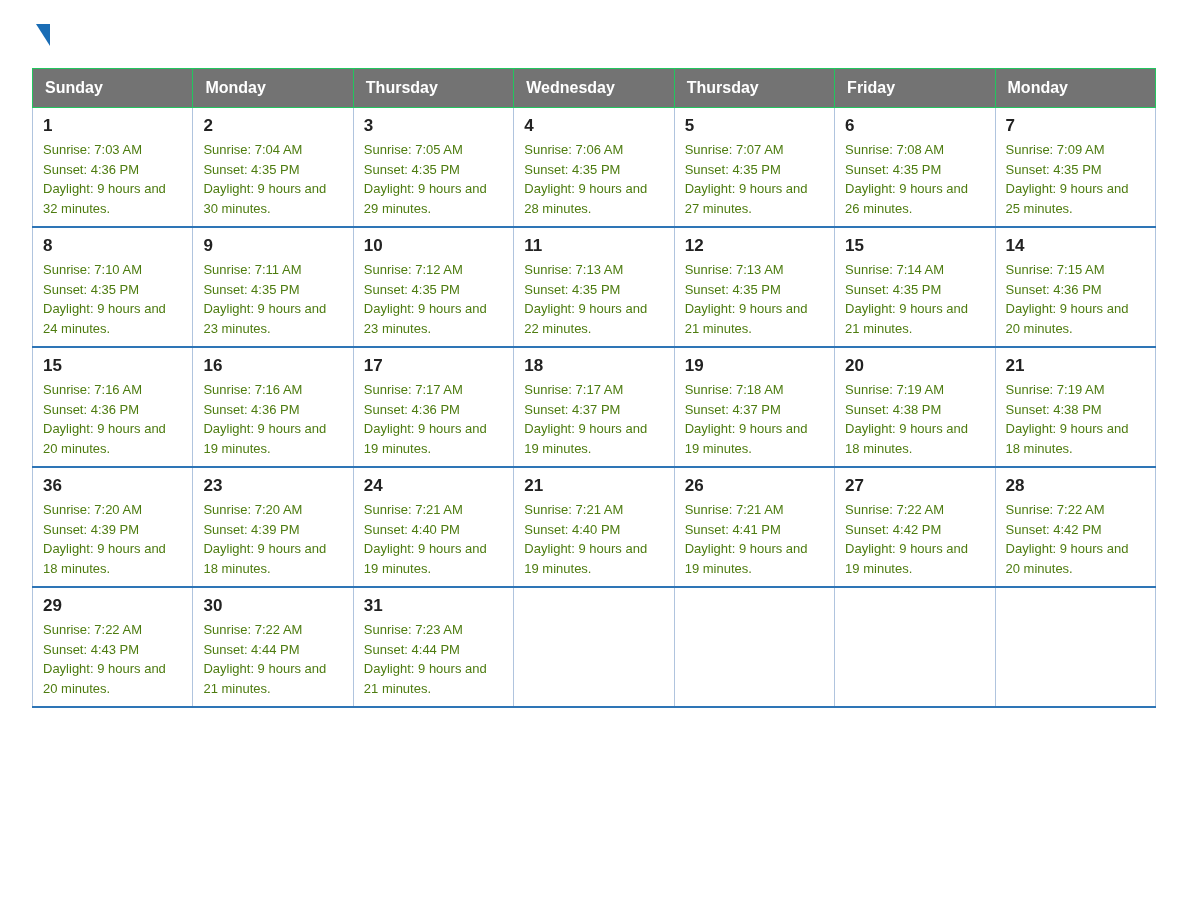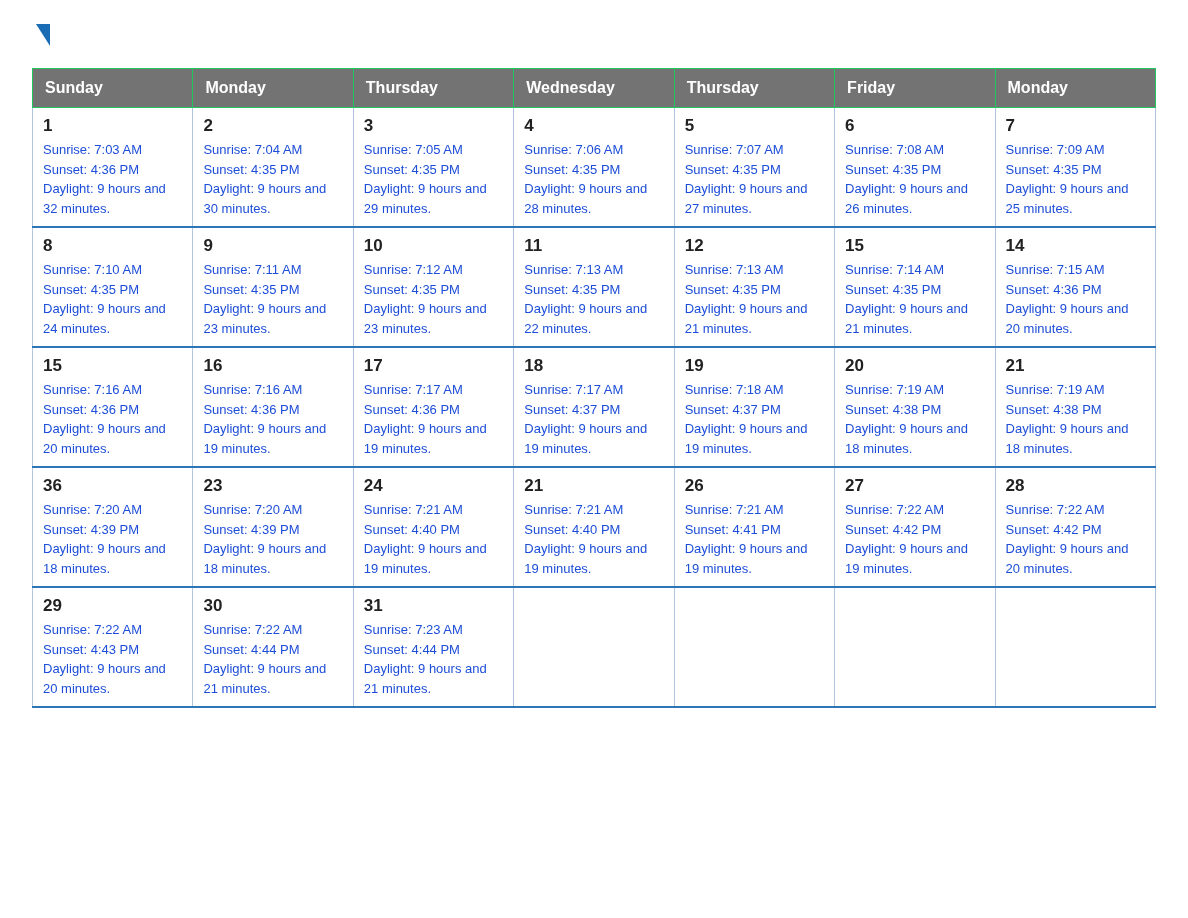--- a/index.html
+++ b/index.html
@@ -81,21 +81,21 @@
       min-height: 90px;
     }
     .cell-day {
       font-size: 17px;
       font-weight: bold;
       color: #222;
       margin-bottom: 4px;
     }
     .cell-info {
       font-size: 13px;
-      color: #1d4ed8;
+      color: #4d7c0f;
       line-height: 1.5;
     }
     .calendar tbody tr {
       border-bottom: 2px solid #2e75b6;
     }
     .empty-cell {
       background: #fff;
     }
   </style>
 </head>

